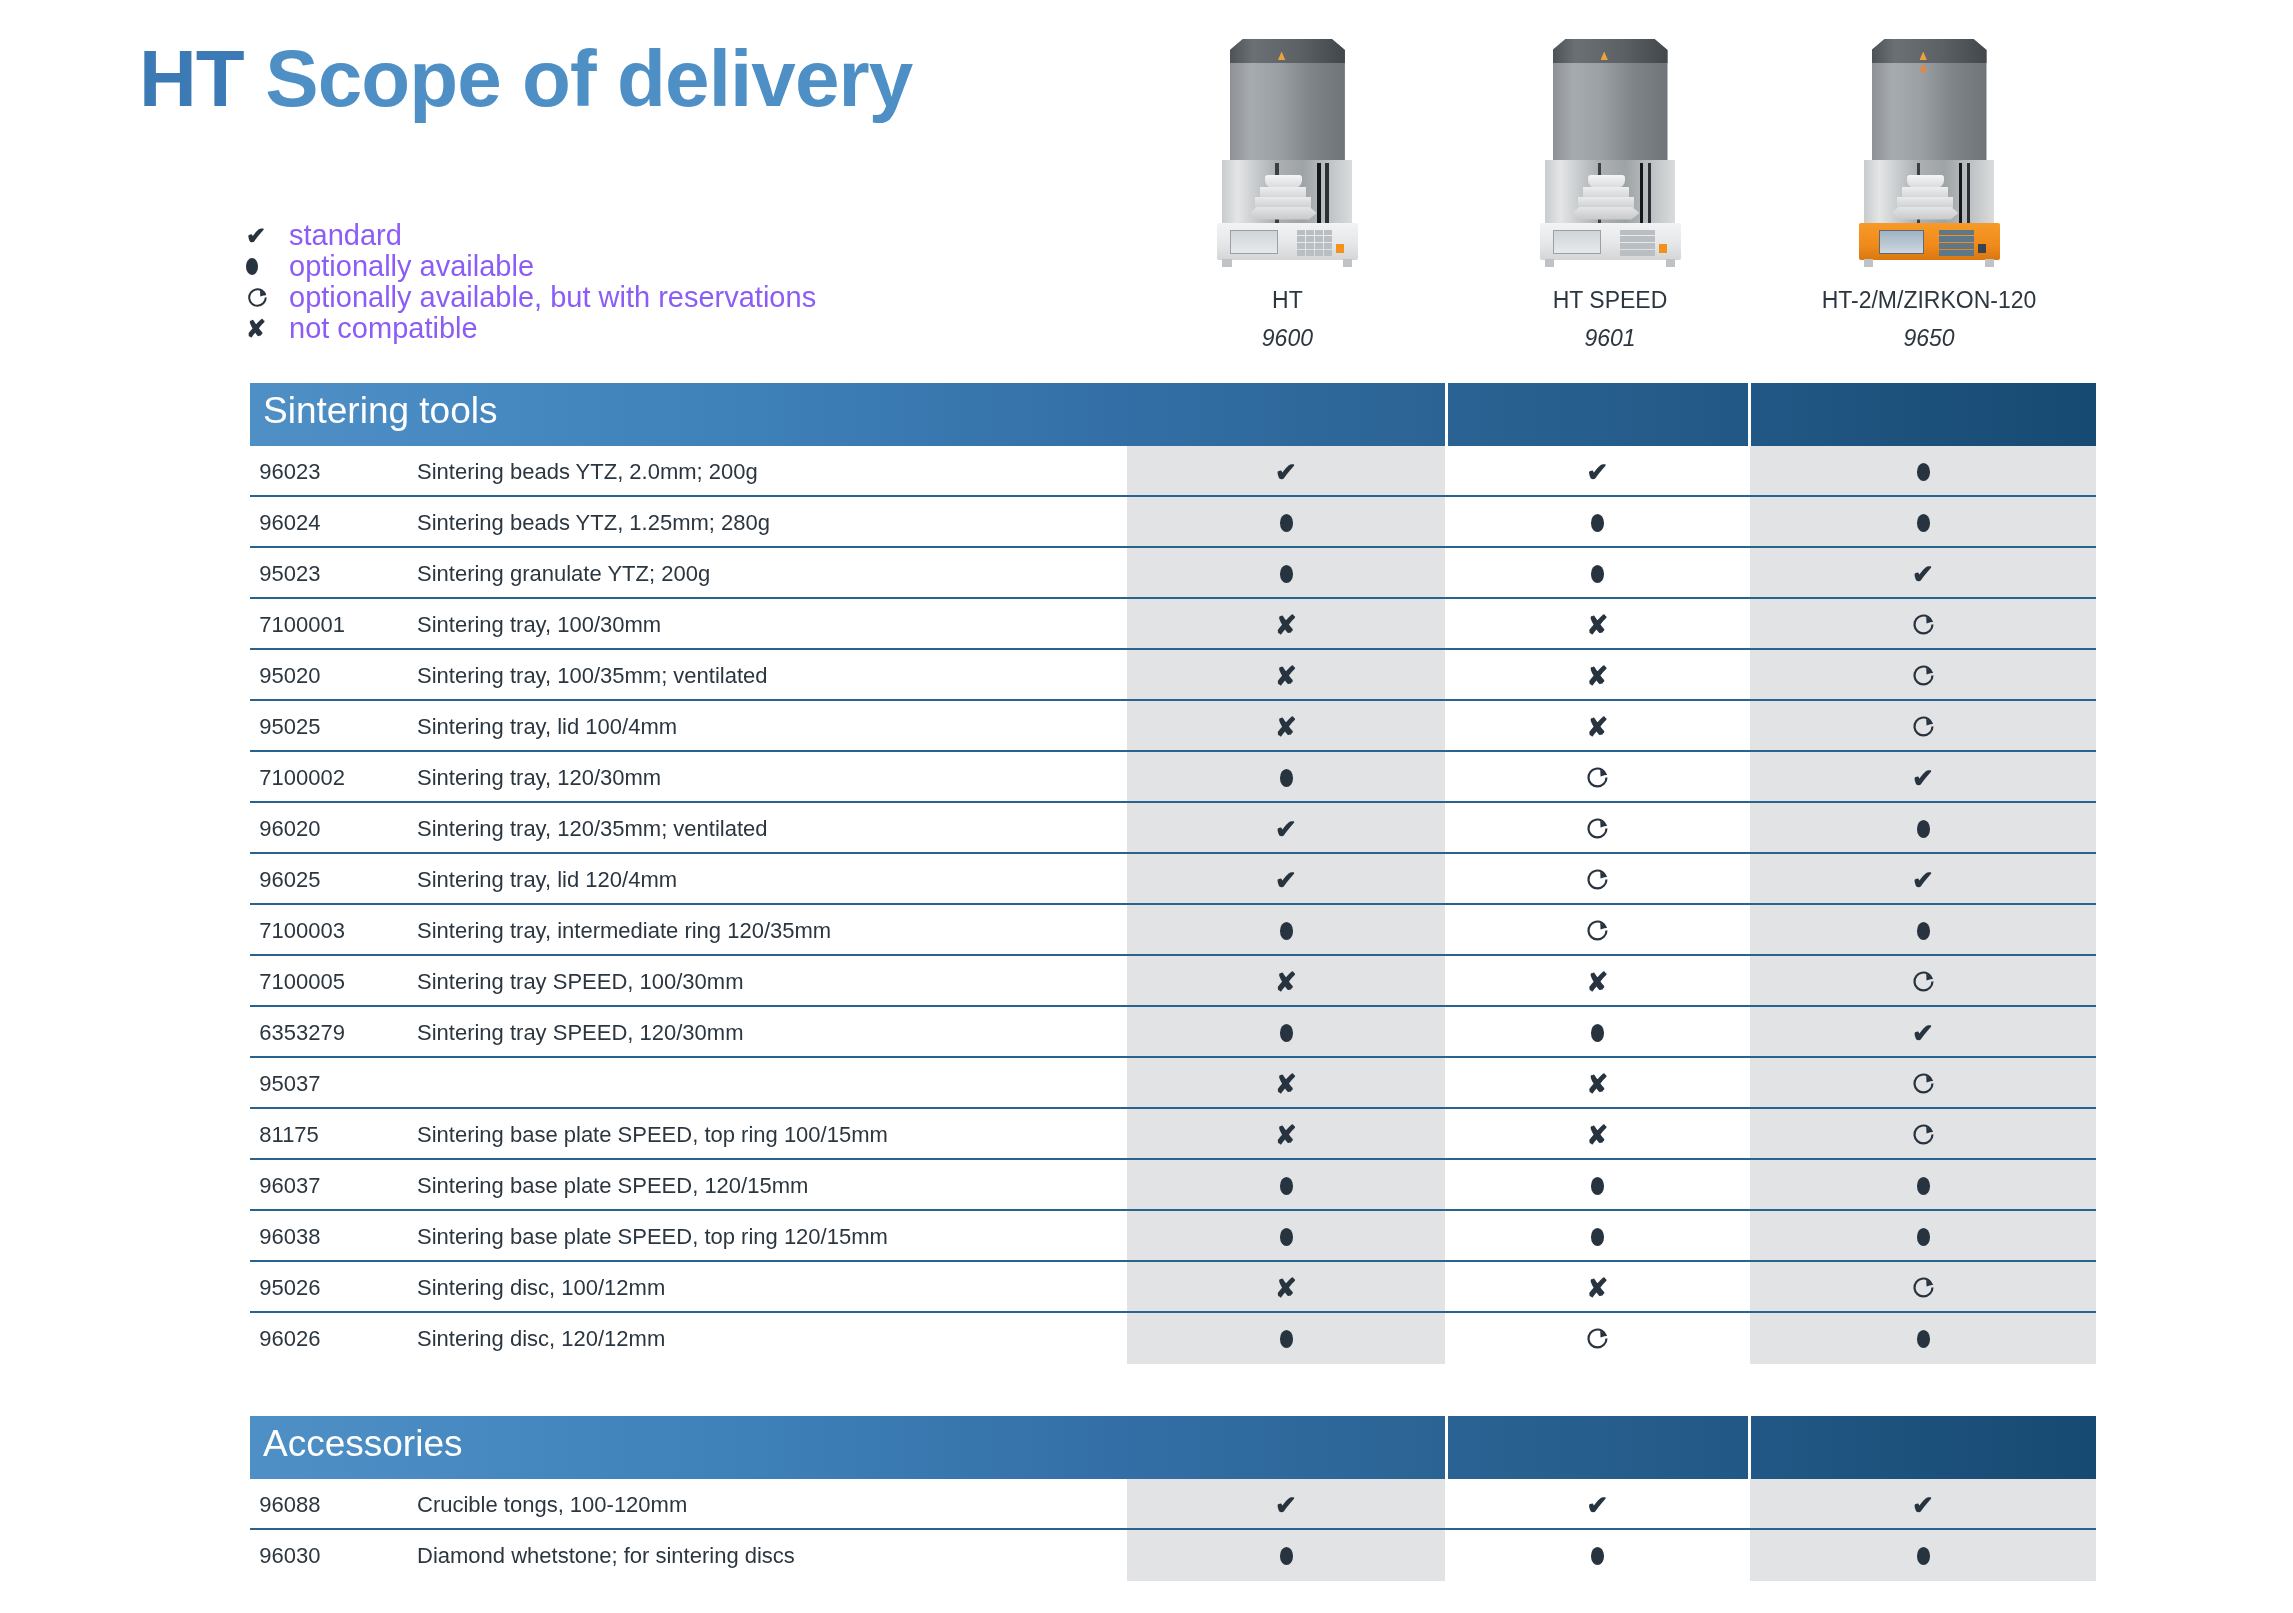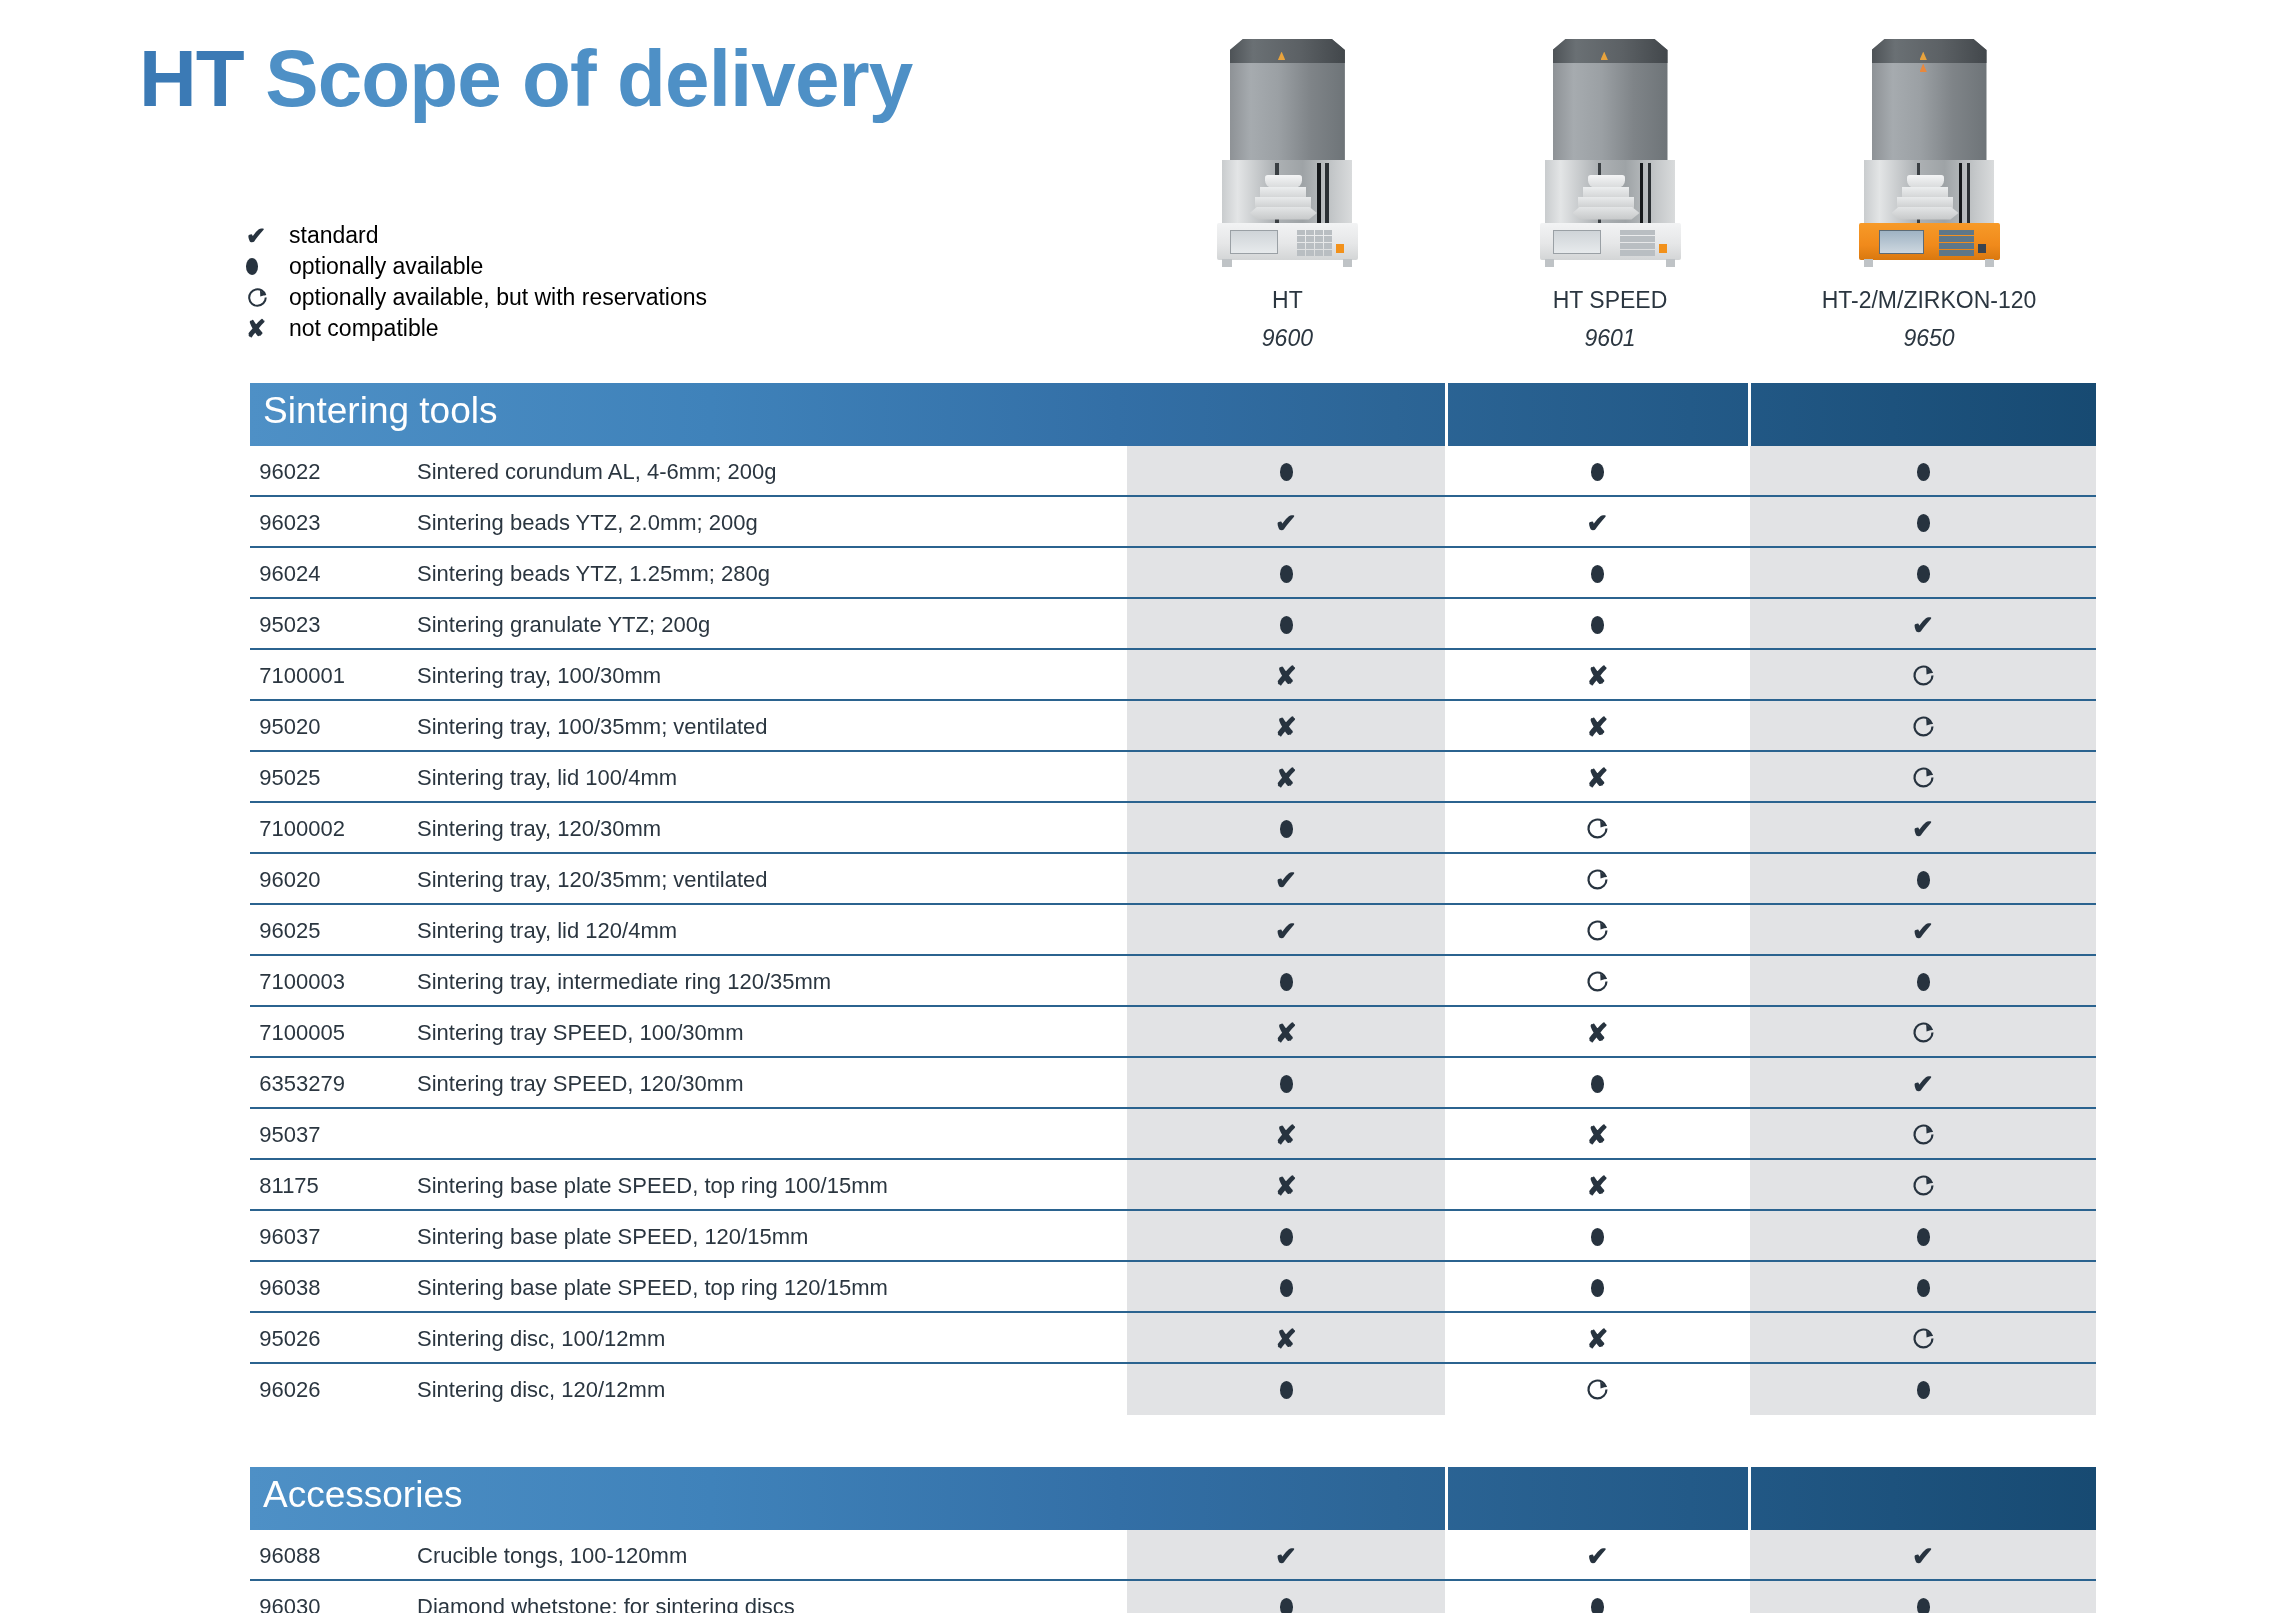--- a/index.html
+++ b/index.html
@@ -43,22 +43,22 @@
     width: 43px;
     flex: 0 0 43px;
     text-align: left;
     color: #27333f;
     font-size: 24px;
     line-height: 1;
     display: flex;
     align-items: center;
   }
   .legend-label {
-    font-size: 23px;
-    color: #000000;
+    font-size: 29px;
+    color: #8b5cf6;
     white-space: nowrap;
     font-family: "Liberation Sans", sans-serif;
   }
 
   
   .sym { display: inline-block; line-height: 1; color: #27333f; }
   .sym-check { font-size: 1em; font-weight: bold; }
   .sym-dot {
     width: 0.52em; height: 0.70em;
     border-radius: 50%;
@@ -464,37 +464,20 @@
         <div class="sec-head">
           <div class="gap g1"></div>
           <div class="gap g2"></div>
           <div class="sec-head-title">Sintering tools</div>
         </div>
         <div class="row">
           <div class="zebra z1"></div>
           <div class="zebra z3"></div>
           <div class="colsep s1"></div>
           <div class="colsep s2"></div>
-          <div class="cell-code">96022</div>
-          <div class="cell-desc">Sintered corundum AL, 4-6mm; 200g</div>
-          <div class="cell-sym c1">
-            <span class="sym"><span class="sym-dot" style="width: 13px; height: 17.6px;"></span></span>
-          </div>
-          <div class="cell-sym c2">
-            <span class="sym"><span class="sym-dot" style="width: 13px; height: 17.6px;"></span></span>
-          </div>
-          <div class="cell-sym c3">
-            <span class="sym"><span class="sym-dot" style="width: 13px; height: 17.6px;"></span></span>
-          </div>
-        </div>
-        <div class="row">
-          <div class="zebra z1"></div>
-          <div class="zebra z3"></div>
-          <div class="colsep s1"></div>
-          <div class="colsep s2"></div>
           <div class="cell-code">96023</div>
           <div class="cell-desc">Sintering beads YTZ, 2.0mm; 200g</div>
           <div class="cell-sym c1">
             <span class="sym sym-check" style="font-size: 26px; font-weight: bold;">✔</span>
           </div>
           <div class="cell-sym c2">
             <span class="sym sym-check" style="font-size: 26px; font-weight: bold;">✔</span>
           </div>
           <div class="cell-sym c3">
             <span class="sym"><span class="sym-dot" style="width: 13px; height: 17.6px;"></span></span>

